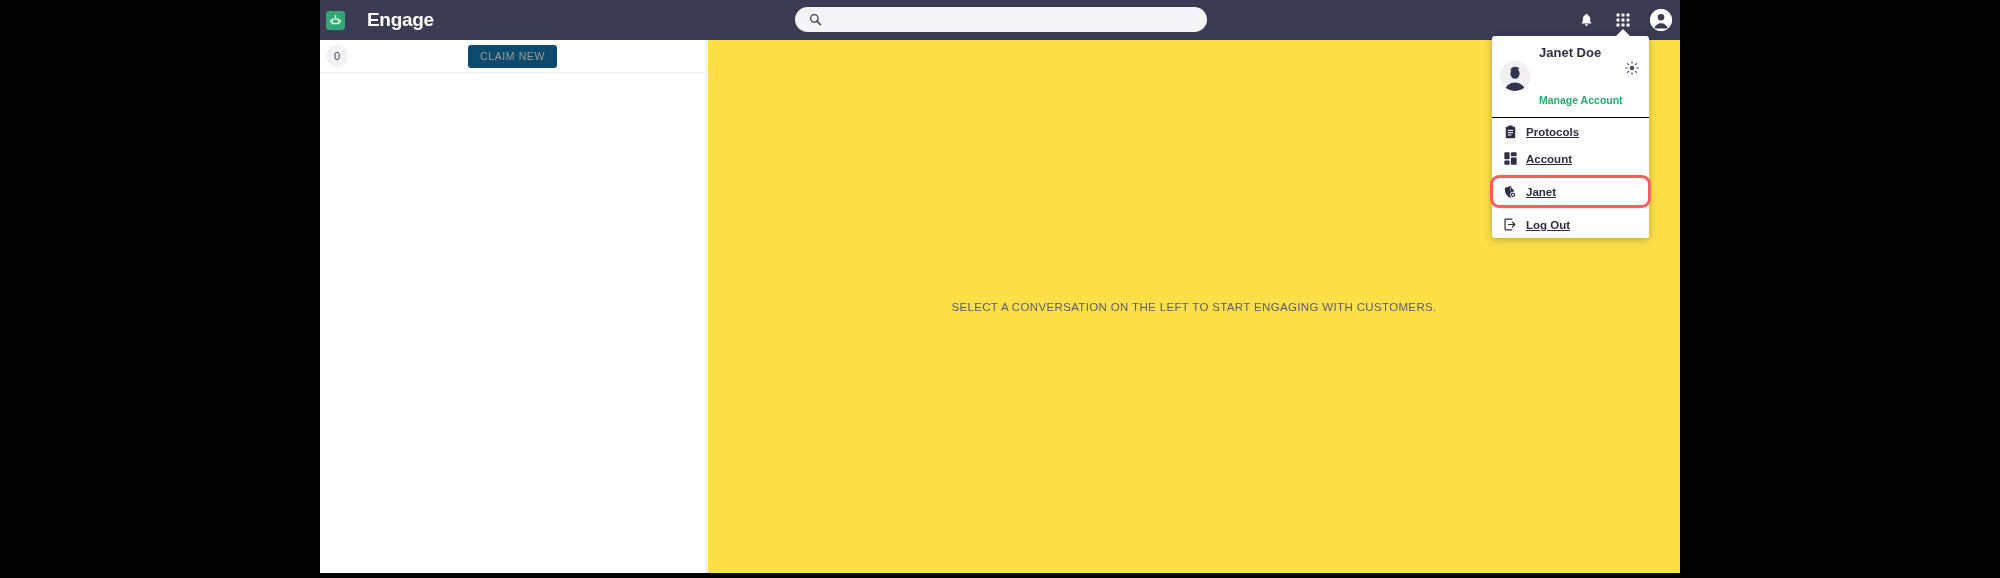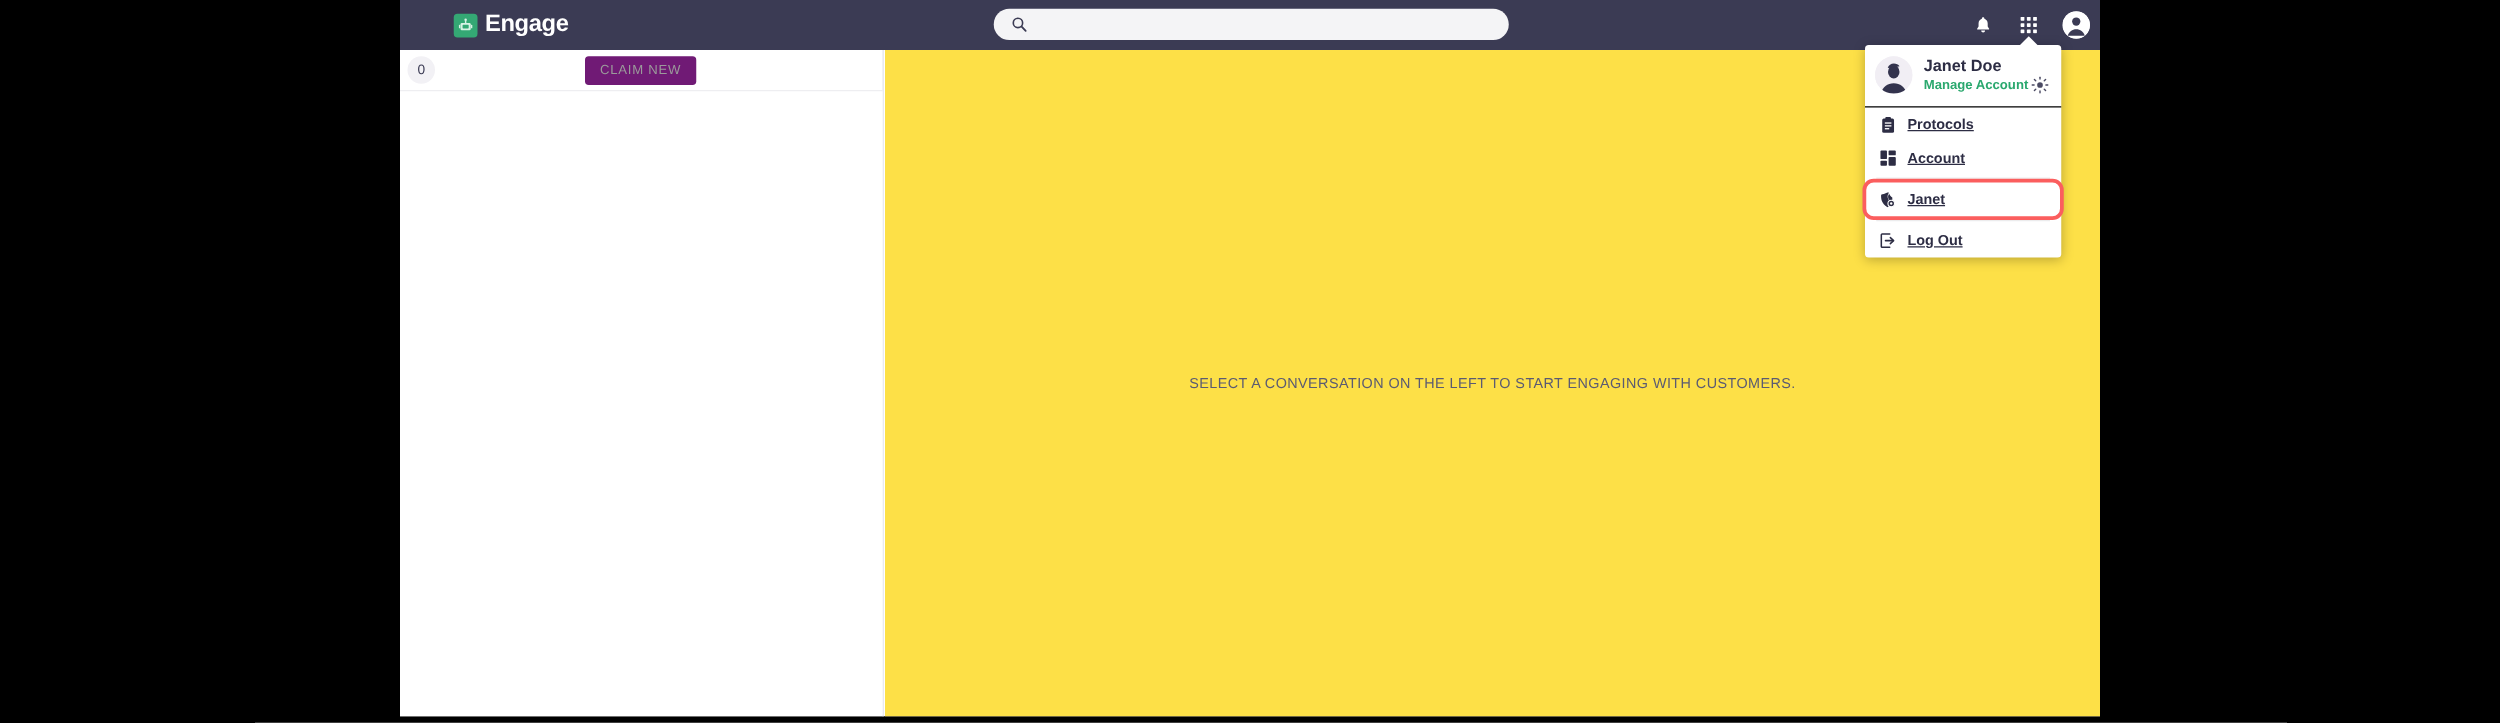--- a/index.html
+++ b/index.html
@@ -31,22 +31,21 @@
     background: #3b3b54;
     display: flex;
     align-items: center;
   }
 
   #brand {
     position: absolute;
     left: 6px;
     display: flex;
     align-items: center;
-    gap: 6px;
-    margin-left: 37px;
+    gap: 22px;
   }
   #brand-mark {
     width: 19px; height: 19px;
     border-radius: 3px;
     background: #34a874;
     display: flex;
     align-items: center;
     justify-content: center;
   }
   #brand-name {
@@ -139,21 +138,21 @@
     font-size: 11px;
     display: flex;
     align-items: center;
     justify-content: center;
   }
   #claim-new-button {
     position: absolute;
     left: 148px;
     width: 89px;
     height: 23px;
-    background: #701a75;
+    background: #0c4a6e;
     color: #9b9b9b;
     border: none;
     border-radius: 3px;
     font-family: "Liberation Sans", sans-serif;
     font-size: 10.5px;
     letter-spacing: 0.6px;
     cursor: default;
   }
   #conversation-list {
     height: 499px;
@@ -230,20 +229,21 @@
     font-weight: bold;
     color: #2d2d44;
     line-height: 16px;
   }
   #manage-account-link {
     font-size: 10.5px;
     font-weight: bold;
     color: #2aa86e;
     line-height: 14px;
     cursor: pointer;
+    margin-top: 32px;
   }
   #theme-toggle {
     position: absolute;
     right: 10px;
     top: 25px;
     width: 14px; height: 14px;
     cursor: pointer;
   }
 
   .menu-item {

